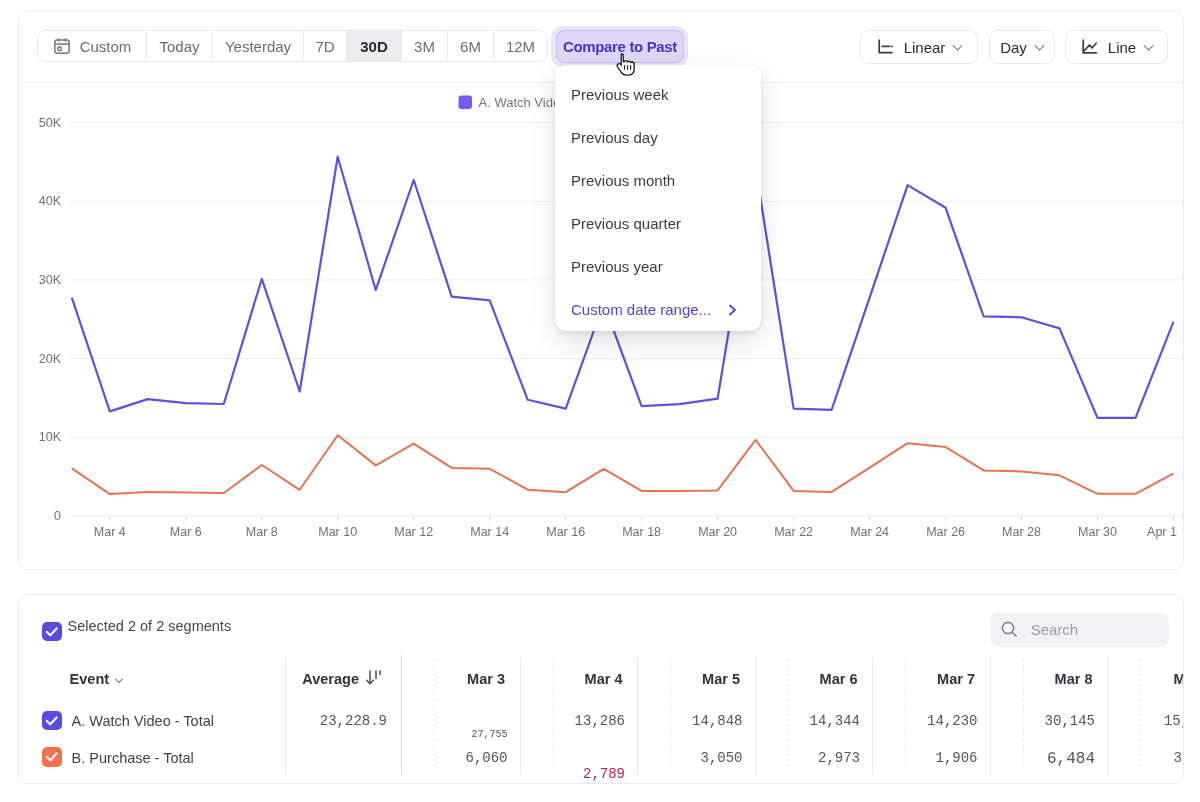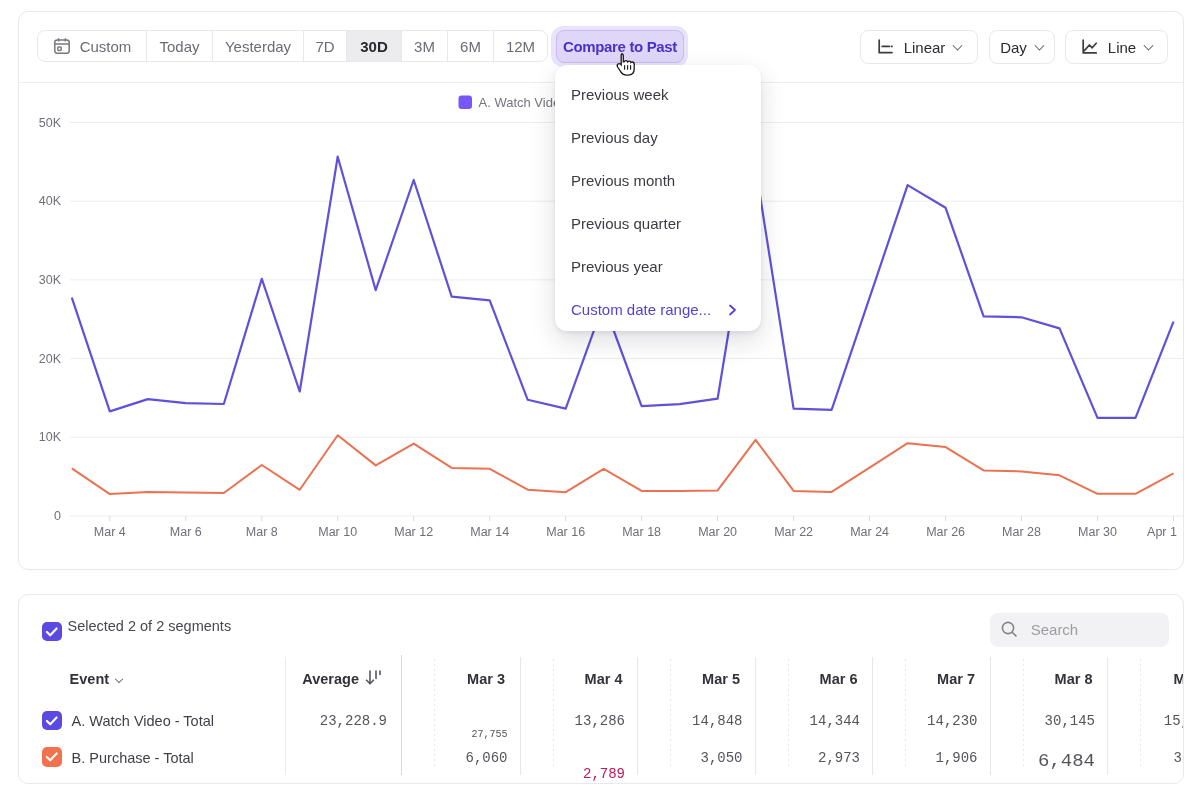--- a/index.html
+++ b/index.html
@@ -220,15 +220,15 @@
         <path d="M5 10.2 L8.4 13.6 L15 6.6"></path>
       </svg>
   </div>
   <div class="abs" style="left:52.6px; top:154.9px; font-size:14.5px; color:#3f3f47;">B. Purchase - Total</div>
   <div class="abs" style="left:248px; top:155.4px; width:120px; text-align:right; font-family:Liberation Mono, monospace; font-size:14px; color:#54545b;margin-top:36px;">4,968.7</div>
   <div class="abs" style="left:368.5px; top:155.4px; width:120px; text-align:right; font-family:'Liberation Mono',monospace; font-size:14px; color:#54545b;">6,060</div>
   <div class="abs" style="left:486px; top:171px; width:120px; text-align:right; font-family:'Liberation Mono',monospace; font-size:14px; color:#be185d;">2,789</div>
   <div class="abs" style="left:603.5px; top:155.4px; width:120px; text-align:right; font-family:'Liberation Mono',monospace; font-size:14px; color:#54545b;">3,050</div>
   <div class="abs" style="left:721px; top:155.4px; width:120px; text-align:right; font-family:'Liberation Mono',monospace; font-size:14px; color:#54545b;">2,973</div>
   <div class="abs" style="left:838.5px; top:155.4px; width:120px; text-align:right; font-family:'Liberation Mono',monospace; font-size:14px; color:#54545b;">1,906</div>
-  <div class="abs" style="left:956px; top:155.4px; width:120px; text-align:right; font-family:'Liberation Mono',monospace; font-size:19px; color:#54545b;">6,484</div>
+  <div class="abs" style="left:956px; top:155.4px; width:120px; text-align:right; font-family:'Liberation Mono',monospace; font-size:16px; color:#54545b;">6,484</div>
   <div class="abs" style="left:1154.4px; top:155.4px; white-space:nowrap; font-family:'Liberation Mono',monospace; font-size:14px; color:#54545b;">3,319</div>
 </div>
 
 </body></html>

